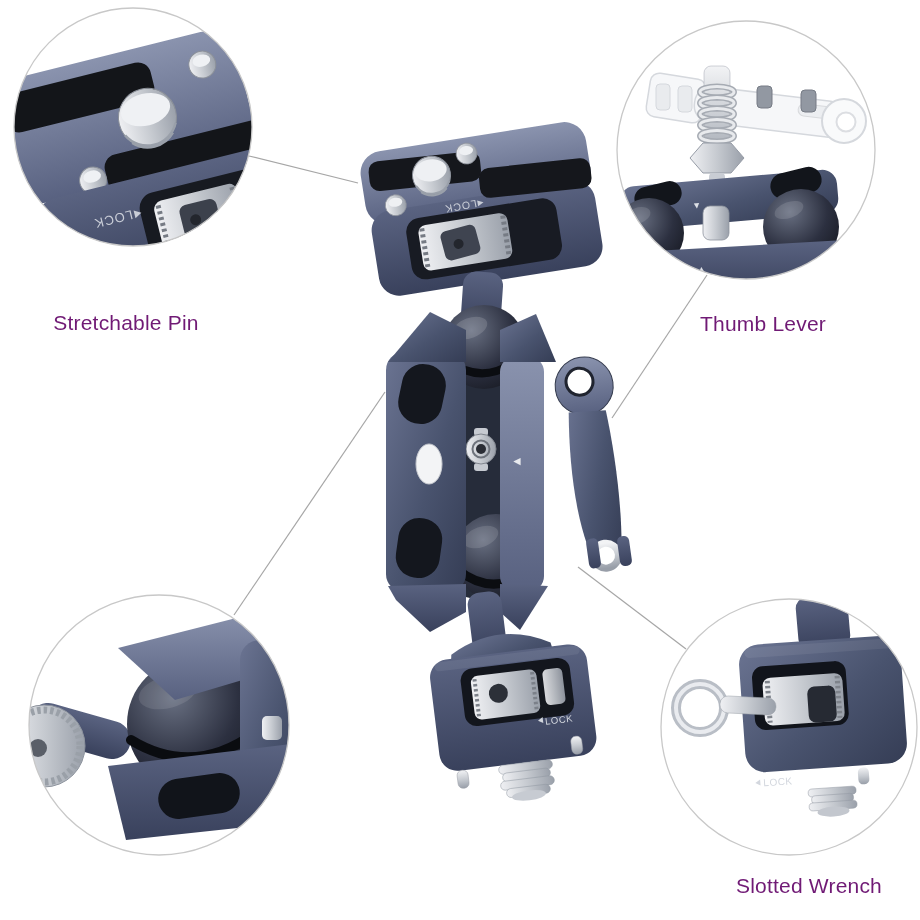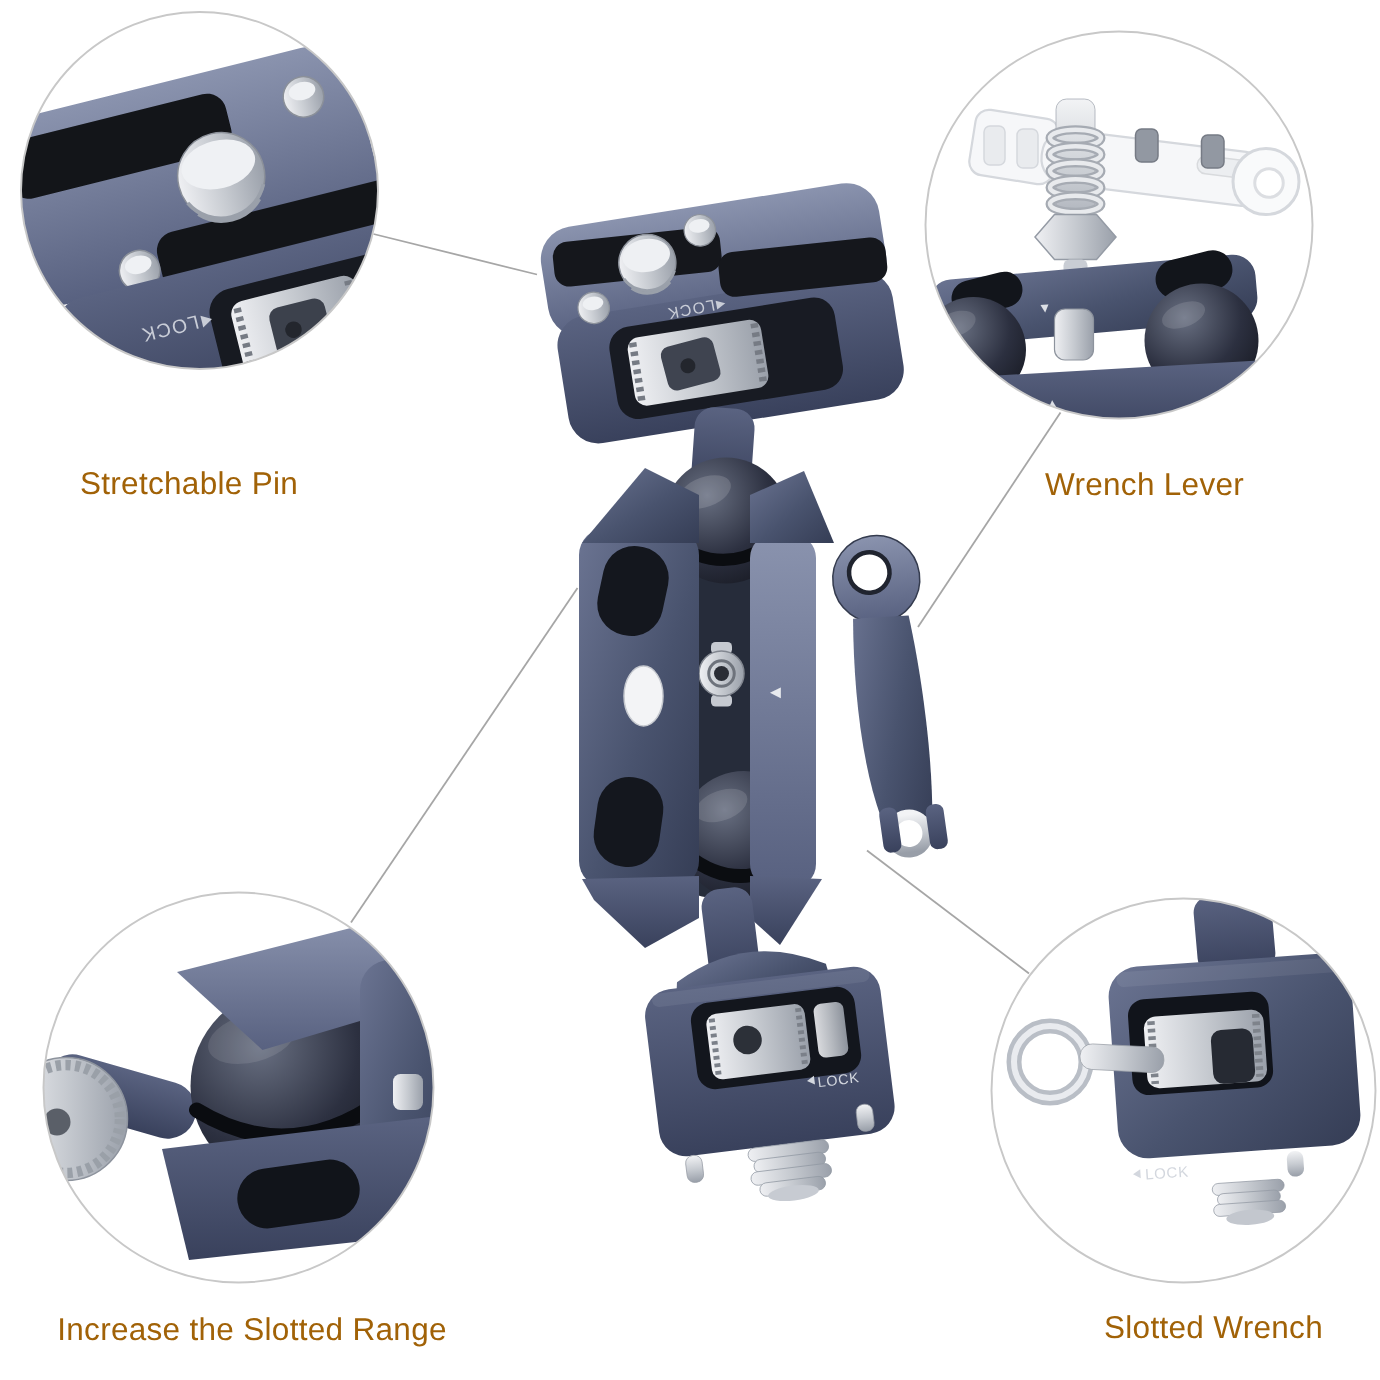--- a/index.html
+++ b/index.html
@@ -1,20 +1,20 @@
 <!DOCTYPE html>
 <html><head>
 <meta charset="utf-8">
 <style>
   html,body{margin:0;padding:0;background:#ffffff;}
   .stage{position:relative;width:920px;height:920px;background:#fff;overflow:hidden;
          font-family:"Liberation Sans", sans-serif;}
   .stage svg{position:absolute;left:0;top:0;}
   .callout-label{position:absolute;transform:translateX(-50%);font-size:21px;
-                 color:#a16207;white-space:nowrap;letter-spacing:.2px;}
+                 color:#701a75;white-space:nowrap;letter-spacing:.2px;}
   .lbl-tl{left:126px;top:311px;}
   .lbl-tr{left:763px;top:312px;}
   .lbl-bl{left:168px;top:875px;}
   .lbl-br{left:809px;top:874px;}
 </style>
 </head>
 <body>
 
 <div class="stage">
 <svg width="920" height="920" viewBox="0 0 920 920">
@@ -322,16 +322,15 @@
         <circle cx="700" cy="708" r="24" fill="none" stroke="#b9bec6" stroke-width="10"></circle>
         <circle cx="700" cy="708" r="24" fill="none" stroke="#e9ebef" stroke-width="4"></circle>
         <rect x="720" y="697" width="56" height="17" rx="8" transform="rotate(3 748 705)" fill="url(#gMetalH)" stroke="#9aa0a8" stroke-width=".5"></rect>
       </g>
     </g>
     <circle cx="789" cy="727" r="128" fill="none" stroke="#c8c8c8" stroke-width="1.3"></circle>
   </g>
 </svg>
 
   <div class="callout-label lbl-tl">Stretchable Pin</div>
-  <div class="callout-label lbl-tr">Wrench Lever</div>
-  <div class="callout-label lbl-bl">Increase the Slotted Range</div>
+  <div class="callout-label lbl-tr">Thumb Lever</div>
   <div class="callout-label lbl-br">Slotted Wrench</div>
 </div>
 
 </body></html>

